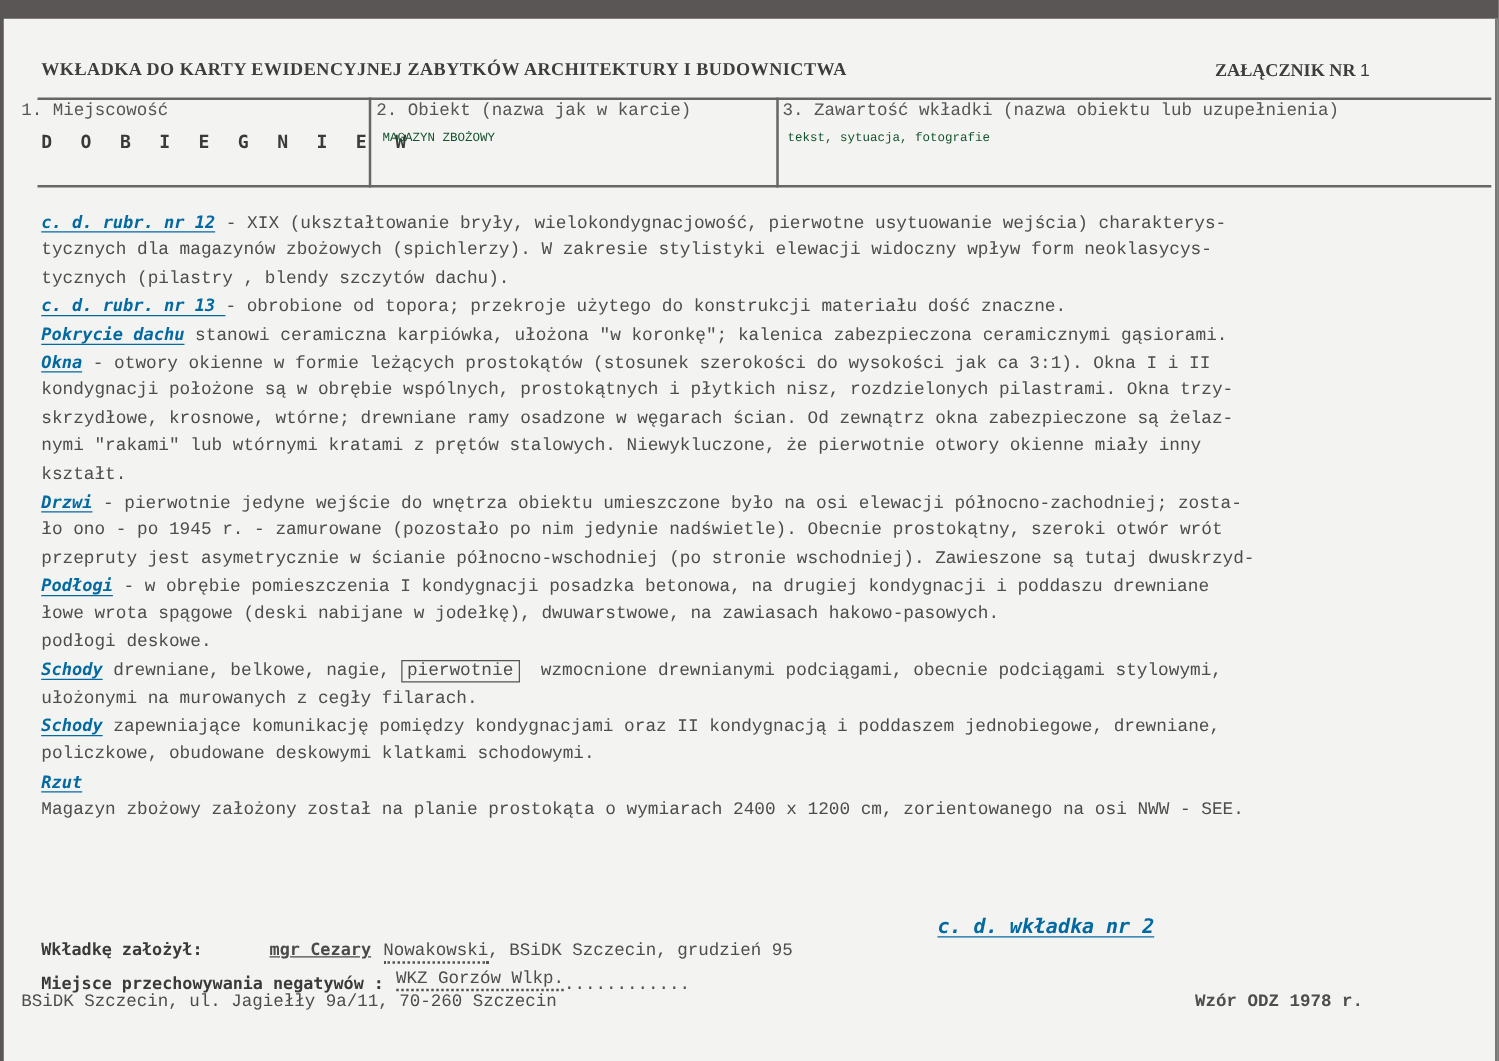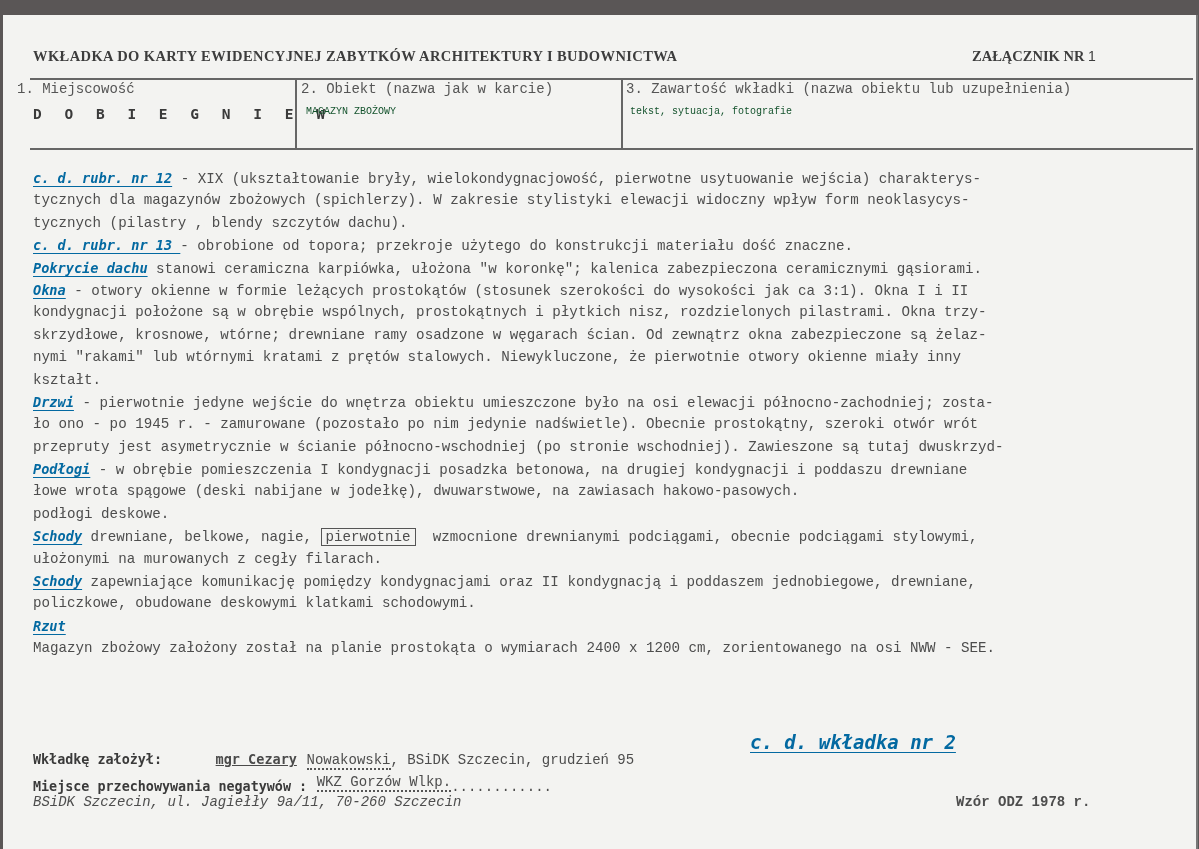--- a/index.html
+++ b/index.html
@@ -129,21 +129,21 @@
     <span class="line"><span class="hd">Schody</span><span> drewniane, belkowe, nagie, </span><span class="boxed">pierwotnie</span><span>  wzmocnione drewnianymi podciągami, obecnie podciągami stylowymi,</span></span>
     <span class="line">ułożonymi na murowanych z cegły filarach.</span>
 
     <span class="line"><span class="hd">Schody</span><span> zapewniające komunikację pomiędzy kondygnacjami oraz II kondygnacją i poddaszem jednobiegowe, drewniane,</span></span>
     <span class="line">policzkowe, obudowane deskowymi klatkami schodowymi.</span>
 
     <span class="line"><span class="hd">Rzut</span></span>
     <span class="line">Magazyn zbożowy założony został na planie prostokąta o wymiarach 2400 x 1200 cm, zorientowanego na osi NWW - SEE.</span>
   </div>
 
-  <div class="abs hd" style="left:747px; top:716px; font-size:19px;">c. d. wkładka nr 2</div>
+  <div class="abs hd" style="left:747px; top:716px; font-size:16px;">c. d. wkładka nr 2</div>
 
   <div class="abs" style="left:30px; top:736px;"><span class="footer-bold">Wkładkę założył:</span> <span class="sig">mgr Cezary</span> <span class="footer-text dots">Nowakowski</span><span class="footer-text">, BSiDK Szczecin, grudzień 95</span></div>
 
   <div class="abs" style="left:30px; top:763px;"><span class="footer-bold">Miejsce przechowywania negatywów :</span> <span class="footer-text dots" style="position:relative; top:-5px;">WKZ Gorzów Wlkp.</span><span class="footer-text">............</span></div>
 
-  <div class="abs footer-text" style="left:30px; top:779px;font-style:italic;">BSiDK Szczecin, ul. Jagiełły 9a/11, 70-260 Szczecin</div>
+  <div class="abs footer-text" style="left:14px; top:779px;">BSiDK Szczecin, ul. Jagiełły 9a/11, 70-260 Szczecin</div>
   <div class="abs footer-text" style="left:953px; top:779px;font-weight:bold;">Wzór ODZ 1978 r.</div>
 </div>
 
 </body></html>

